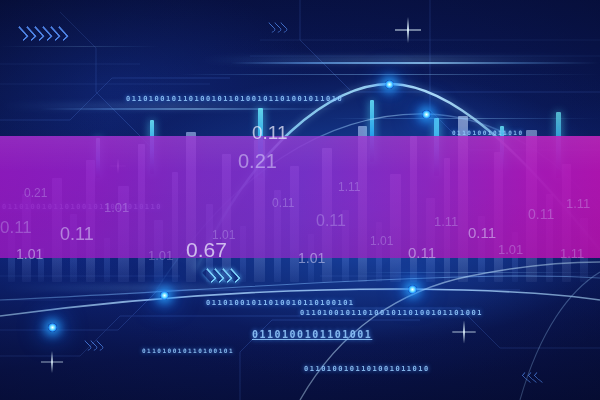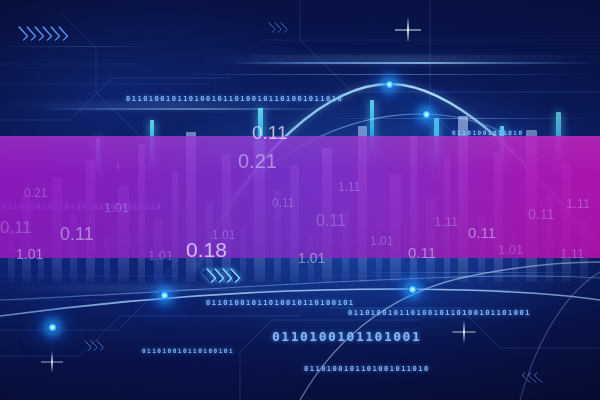--- a/index.html
+++ b/index.html
@@ -273,22 +273,22 @@
     <path d="M300,400 C340,330 400,290 470,276 C530,264 575,262 600,262" fill="none" stroke="#bfe4ff" stroke-width="1.4" opacity="0.55"></path>
     <path d="M520,400 C540,330 570,290 600,272" fill="none" stroke="#9cccff" stroke-width="1.1" opacity="0.4"></path>
   </svg>
 
   <div class="bg-vignette"></div>
 
   <div id="binary-layer">
       <div class="binary" style="left: 126px; top: 96px; font-size: 7px;">01101001011010010110100101101001011010</div>
       <div class="binary" style="left: 2px; top: 204px; font-size: 7px;">0110100101101001011010010110</div>
       <div class="binary" style="left: 206px; top: 300px; font-size: 7px;">01101001011010010110100101</div>
-      <div class="binary" style="left: 272px; top: 330px; font-size: 13px;">0110100101101001</div>
-      <div class="binary" style="left: 300px; top: 310px; font-size: 7px; margin-left: 48px;">01101001011010010110100101101001</div>
+      <div class="binary" style="left: 252px; top: 330px; font-size: 10px; text-decoration: underline;">0110100101101001</div>
+      <div class="binary" style="left: 300px; top: 310px; font-size: 7px;">01101001011010010110100101101001</div>
       <div class="binary" style="left: 304px; top: 366px; font-size: 7px;">0110100101101001011010</div>
       <div class="binary" style="left: 142px; top: 348px; font-size: 6px;">011010010110100101</div>
       <div class="binary" style="left: 452px; top: 130px; font-size: 6px;">01101001011010</div>
     </div>
 
   <div id="chevron-layer">
       <div class="chev" style="left: 18px; top: 26px;">
         <i></i>
         <i></i>
         <i></i>
@@ -335,21 +335,21 @@
     </div>
 
   <div class="band"></div>
   <div class="band-sheen"></div>
 
   <div id="num-layer">
       <div class="num bright" style="left: 252px; top: 122px; font-size: 19px;">0.11</div>
       <div class="num" style="left: 238px; top: 150px; font-size: 20px;">0.21</div>
       <div class="num dim" style="left: 0px; top: 218px; font-size: 17px;">0.11</div>
       <div class="num" style="left: 60px; top: 224px; font-size: 18px;">0.11</div>
-      <div class="num bright" style="left: 186px; top: 238px; font-size: 21px;">0.18</div>
+      <div class="num bright" style="left: 186px; top: 238px; font-size: 21px;">0.67</div>
       <div class="num dim" style="left: 316px; top: 212px; font-size: 16px;">0.11</div>
       <div class="num dim" style="left: 104px; top: 200px; font-size: 13px;">1.01</div>
       <div class="num dim" style="left: 148px; top: 248px; font-size: 13px;">1.01</div>
       <div class="num dim" style="left: 212px; top: 228px; font-size: 12px;">1.01</div>
       <div class="num" style="left: 298px; top: 250px; font-size: 14px;">1.01</div>
       <div class="num dim" style="left: 338px; top: 180px; font-size: 12px;">1.11</div>
       <div class="num dim" style="left: 434px; top: 214px; font-size: 13px;">1.11</div>
       <div class="num" style="left: 468px; top: 224px; font-size: 15px;">0.11</div>
       <div class="num dim" style="left: 528px; top: 206px; font-size: 14px;">0.11</div>
       <div class="num dim" style="left: 566px; top: 196px; font-size: 13px;">1.11</div>

